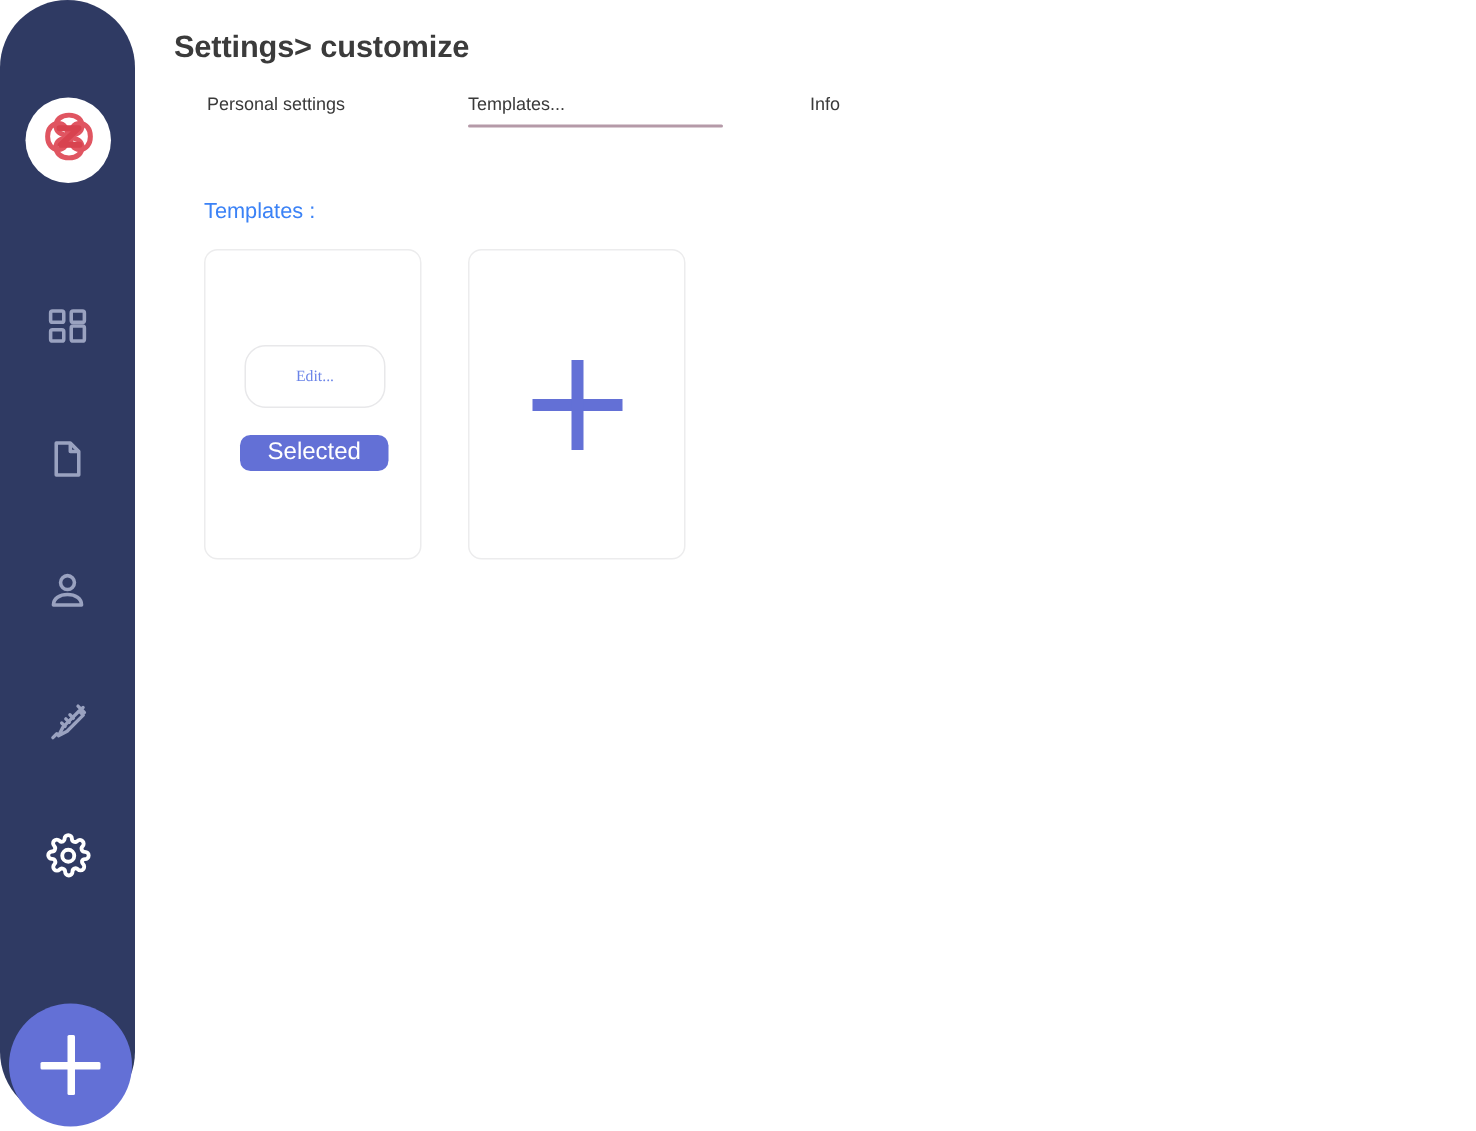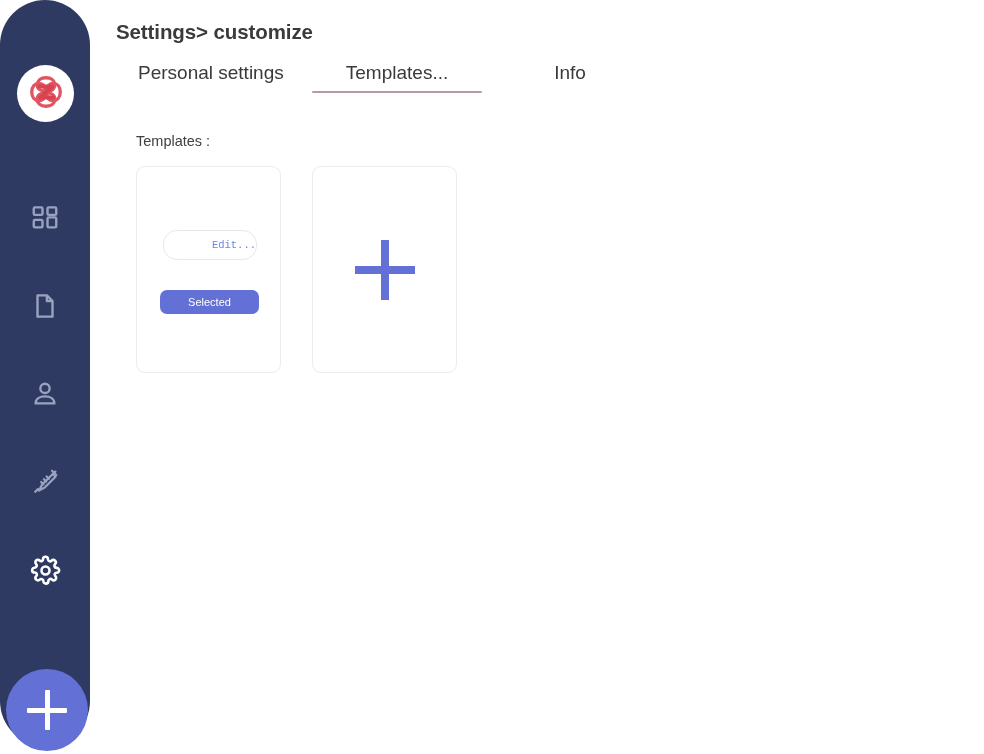--- a/index.html
+++ b/index.html
@@ -115,40 +115,40 @@
 
   
   #tabs {
     position: absolute;
     left: 26px; top: 62px;
     width: 480px; height: 34px;
   }
   .tab {
     position: absolute;
     top: 0;
-    font-size: 19px;
+    font-size: 12px;
     color: #3a3a3a;
     cursor: pointer;
-    text-align: center;
+    text-align: left;
     white-space: nowrap;
   }
   .tab .tab-underline {
     position: absolute;
     left: 0; bottom: -9px;
     width: 100%; height: 2px;
     background: #b59aa8;
     border-radius: 1px;
   }
 
   
   #templates-label {
     position: absolute;
     left: 46px; top: 133px;
     font-size: 14.5px;
-    color: #404040;
+    color: #3b82f6;
     white-space: nowrap;
   }
 
   .card {
     position: absolute;
     top: 166px;
     background: #ffffff;
     border: 1px solid #ececed;
     border-radius: 9px;
   }
@@ -159,42 +159,42 @@
   }
   #card-add {
     left: 222px;
     width: 145px; height: 207px;
     cursor: pointer;
   }
 
   .btn-edit {
     position: absolute;
     left: 26px; top: 63px;
-    width: 94px; height: 30px;
+    width: 94px; height: 42px;
     border: 1px solid #e8e8ea;
     border-radius: 14px;
     background: #ffffff;
     color: #6b84e8;
     font-size: 10.5px;
-    font-family: Liberation Mono, monospace;
-    display: flex;
-    align-items: center;
-    justify-content: flex-end;
+    font-family: Liberation Serif, serif;
+    display: flex;
+    align-items: center;
+    justify-content: center;
     cursor: pointer;
   }
 
   .btn-selected {
     position: absolute;
     left: 23px; top: 123px;
     width: 99px; height: 24px;
     border: none;
     border-radius: 7px;
     background: #6370d6;
     color: #ffffff;
-    font-size: 11px;
+    font-size: 16px;
     font-family: "Liberation Sans", sans-serif;
     display: flex;
     align-items: center;
     justify-content: center;
     cursor: pointer;
   }
 
   .card-plus {
     position: absolute;
     left: 0; top: 0;

